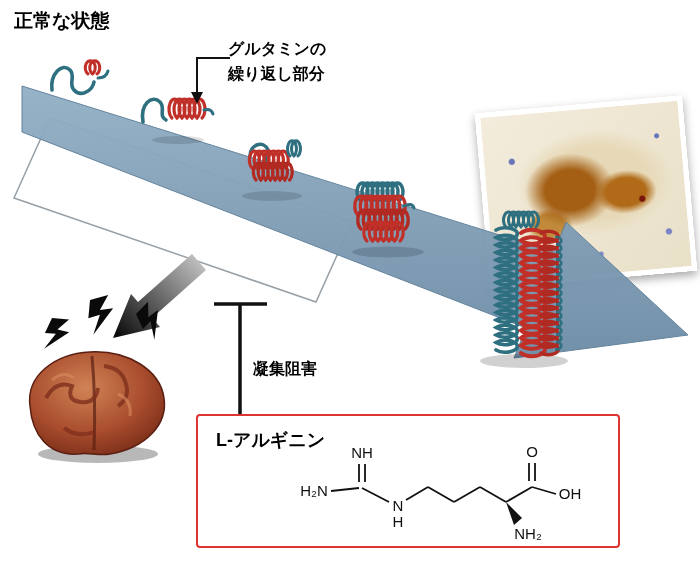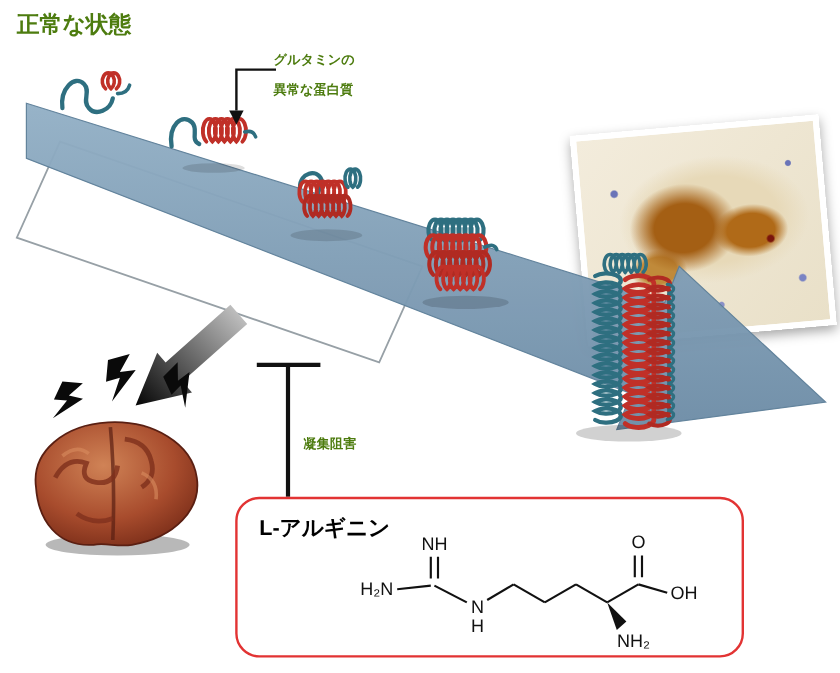--- a/index.html
+++ b/index.html
@@ -1,40 +1,40 @@
 <!DOCTYPE html>
 <html><head>
 <meta charset="utf-8">
 <style>
   html,body{margin:0;padding:0;background:#fff;}
   .canvas{position:relative;width:700px;height:561px;background:#fff;overflow:hidden;
           font-family:"Liberation Sans",sans-serif;color:#000;}
   .layer{position:absolute;left:0;top:0;}
-  .jp{position:absolute;font-weight:700;color:#4d7c0f;white-space:nowrap;}
+  .jp{position:absolute;font-weight:700;color:#000000;white-space:nowrap;}
   .jp.big{font-size:19px;}
-  .jp.mid{font-size:11px;line-height:25px;}
+  .jp.mid{font-size:16px;line-height:25px;font-family:Liberation Mono, monospace;}
   .histo{position:absolute;left:482px;top:104px;width:198px;height:166px;
     transform:rotate(-5deg);
     border:5px solid #fff;
     box-shadow:0 4px 10px rgba(0,0,0,.35);
     background:
       radial-gradient(circle 6px at 78% 57%, #7a150c 0 40%, transparent 65%),
       radial-gradient(ellipse 40px 28px at 70% 52%, #b06a18 0 50%, transparent 78%),
       radial-gradient(ellipse 55px 45px at 42% 48%, #a45f14 0 45%, rgba(164,95,20,.45) 65%, transparent 82%),
       radial-gradient(ellipse 30px 22px at 30% 68%, #c08a3a 0 50%, transparent 78%),
       radial-gradient(circle 5px at 14% 28%, #6a74b8 0 50%, transparent 75%),
       radial-gradient(circle 4px at 88% 20%, #6a74b8 0 50%, transparent 75%),
       radial-gradient(circle 5px at 90% 78%, #7a84c4 0 50%, transparent 75%),
       radial-gradient(circle 4px at 8% 80%, #7a84c4 0 50%, transparent 75%),
       radial-gradient(circle 4px at 55% 88%, #8a90c8 0 50%, transparent 75%),
       radial-gradient(ellipse 90px 60px at 55% 45%, #e7d9b8 0 60%, transparent 88%),
       linear-gradient(135deg,#f3ecdc,#e9e0c8);
   }
   .arginine-box{position:absolute;left:196px;top:414px;width:424px;height:134px;
-    border:2.5px solid #e23333;border-radius:20px;background:#fff;box-sizing:border-box;}
+    border:2.5px solid #e23333;border-radius:4px;background:#fff;box-sizing:border-box;}
   .arginine-title{position:absolute;left:18px;top:12px;font-size:18px;font-weight:700;}
   .chem-svg{position:absolute;left:100px;top:22px;}
   .chem-svg text{font-family:"Liberation Sans",sans-serif;font-size:15px;fill:#111;}
 </style>
 </head>
 <body>
 
 <div class="canvas">
 
   <div class="histo"></div>
@@ -127,21 +127,21 @@
       <path d="M 46 92 q 14 10 30 4" fill="none" stroke="#7e2f1c" stroke-width="4" opacity="0.75"></path>
       <path d="M 34 44 q 12 -10 22 -2" fill="none" stroke="#d98c5f" stroke-width="3" opacity="0.6"></path>
       <path d="M 100 58 q 14 6 12 22" fill="none" stroke="#d98c5f" stroke-width="3" opacity="0.6"></path>
     </g>
   </svg>
 
   <div class="jp big" style="left:14px;top:8px;">正常な状態</div>
 
   <div class="jp mid" style="left:228px;top:38px;">
     <div>グルタミンの</div>
-    <div>異常な蛋白質</div>
+    <div>繰り返し部分</div>
   </div>
 
 
 
   <div class="jp mid" style="left:253px;top:358px;">凝集阻害</div>
 
   <div class="arginine-box">
     <div class="arginine-title">L-アルギニン</div>
 
     <svg class="chem-svg" width="310" height="108" viewBox="0 0 310 108">

